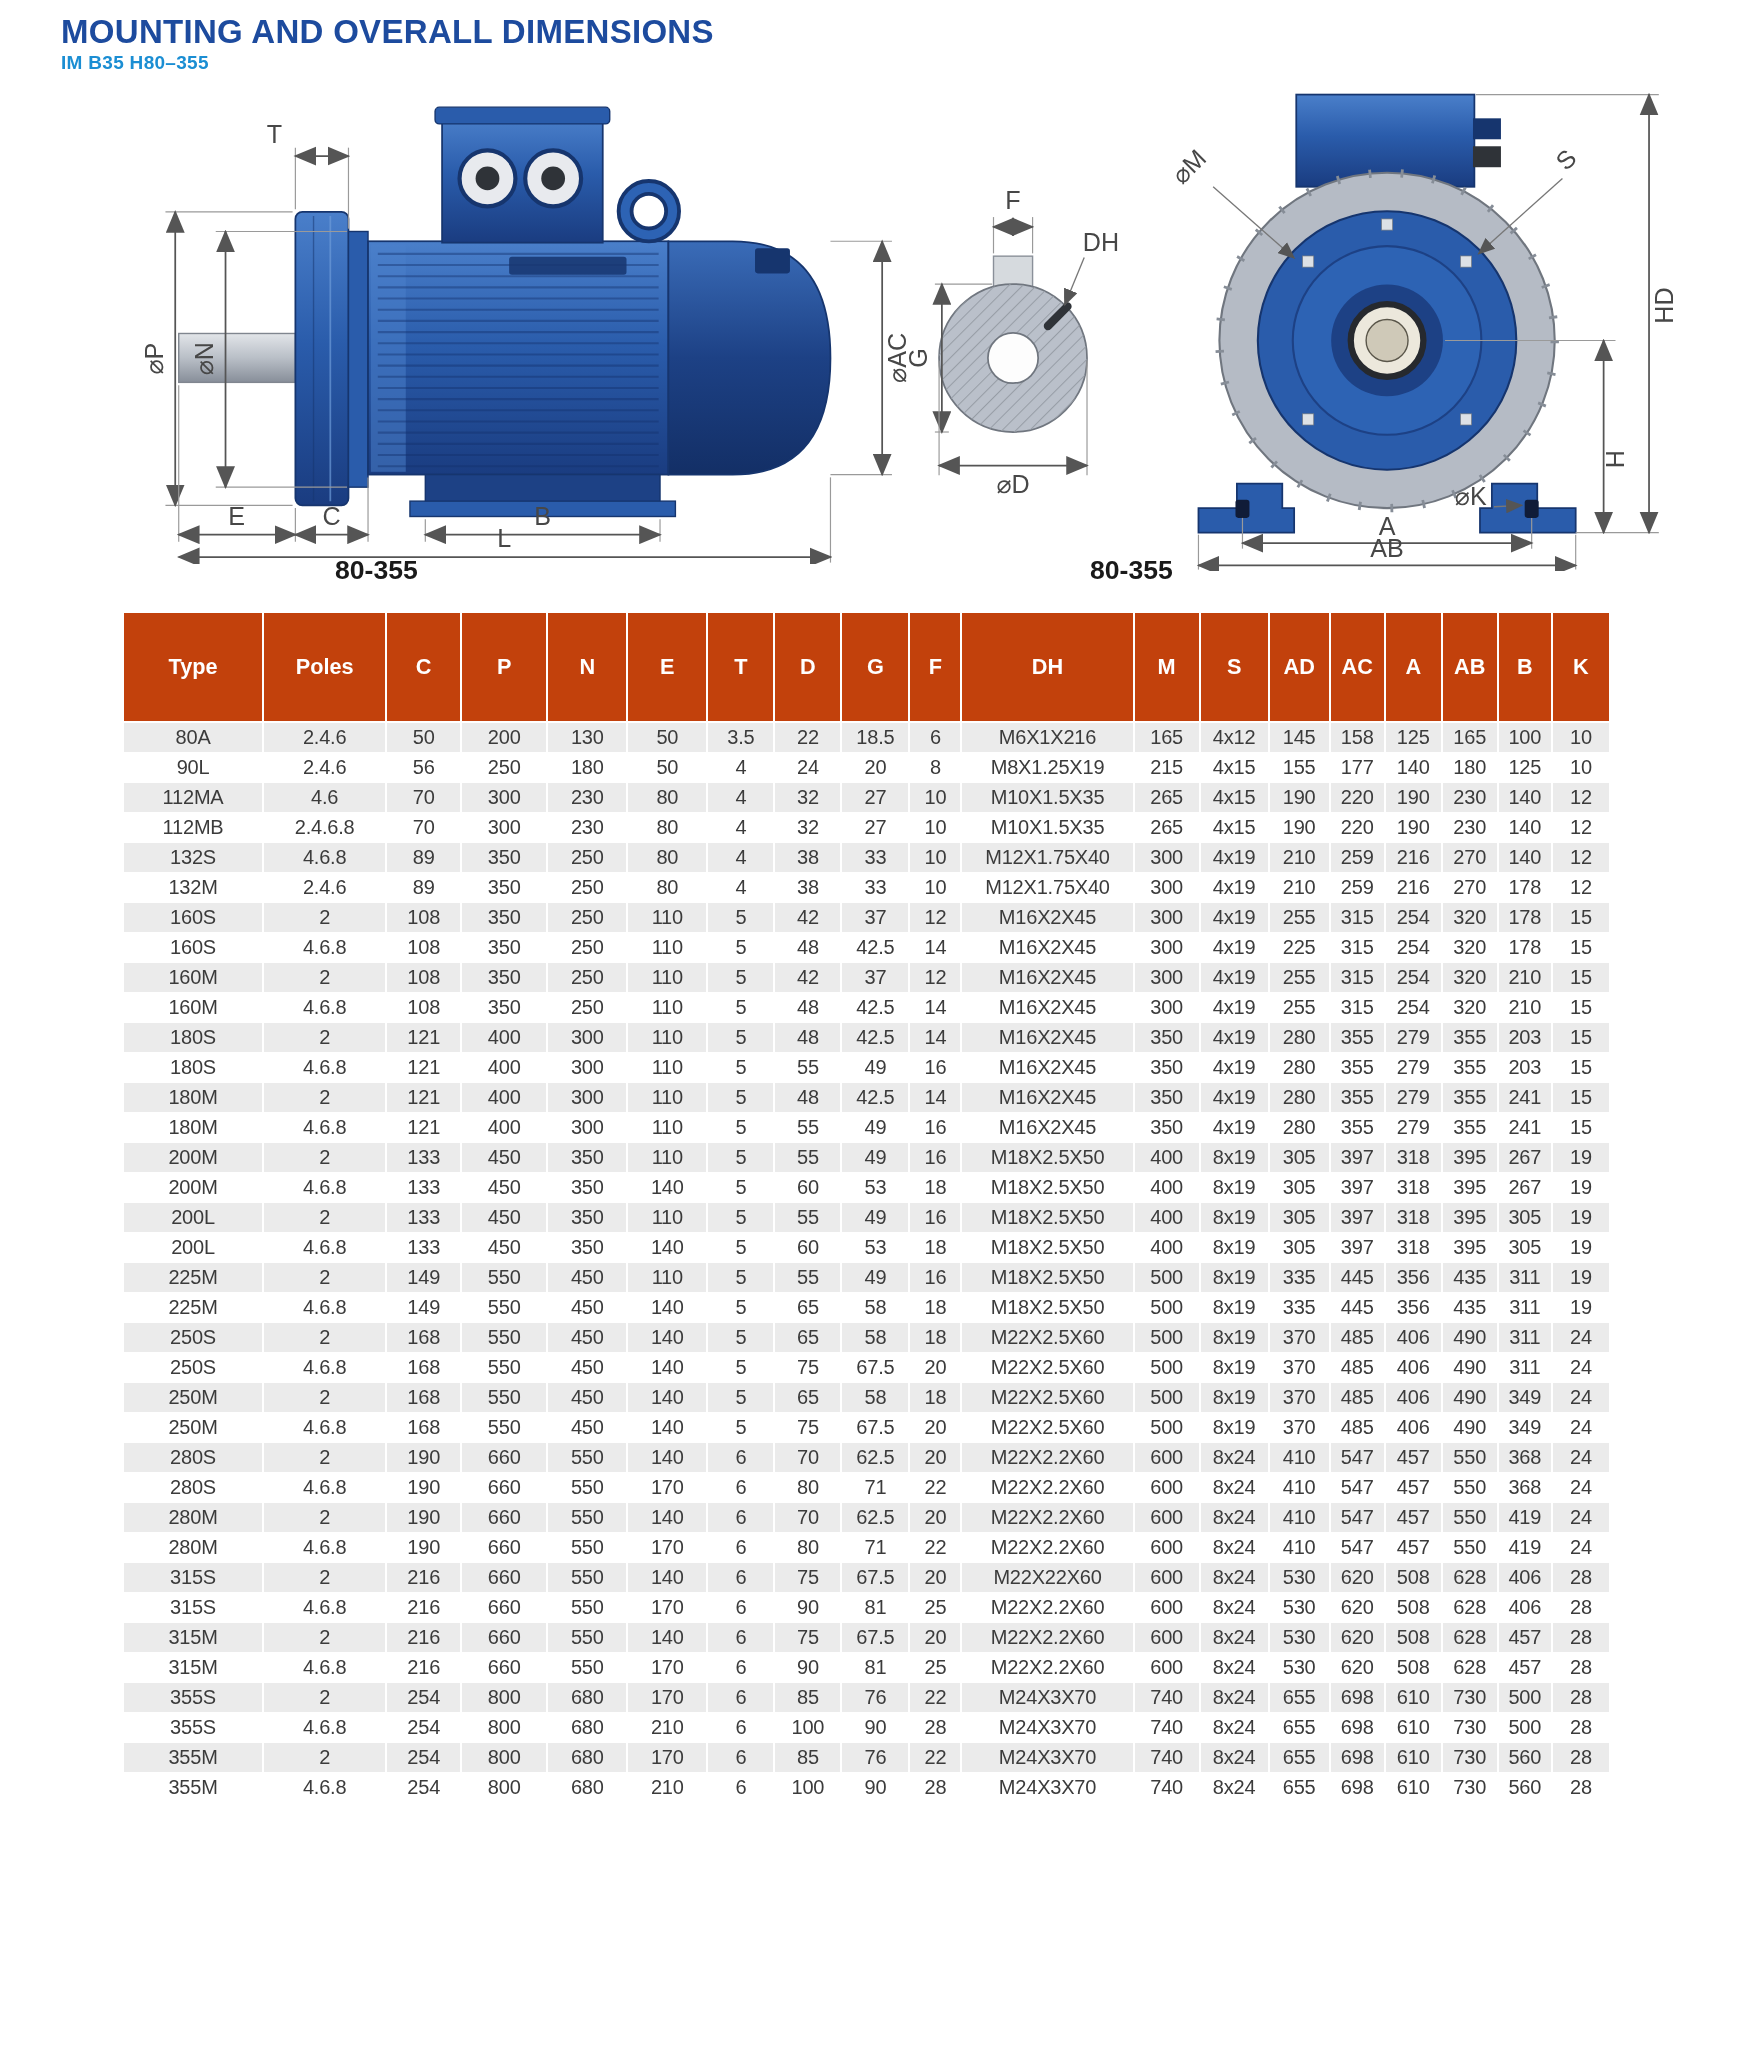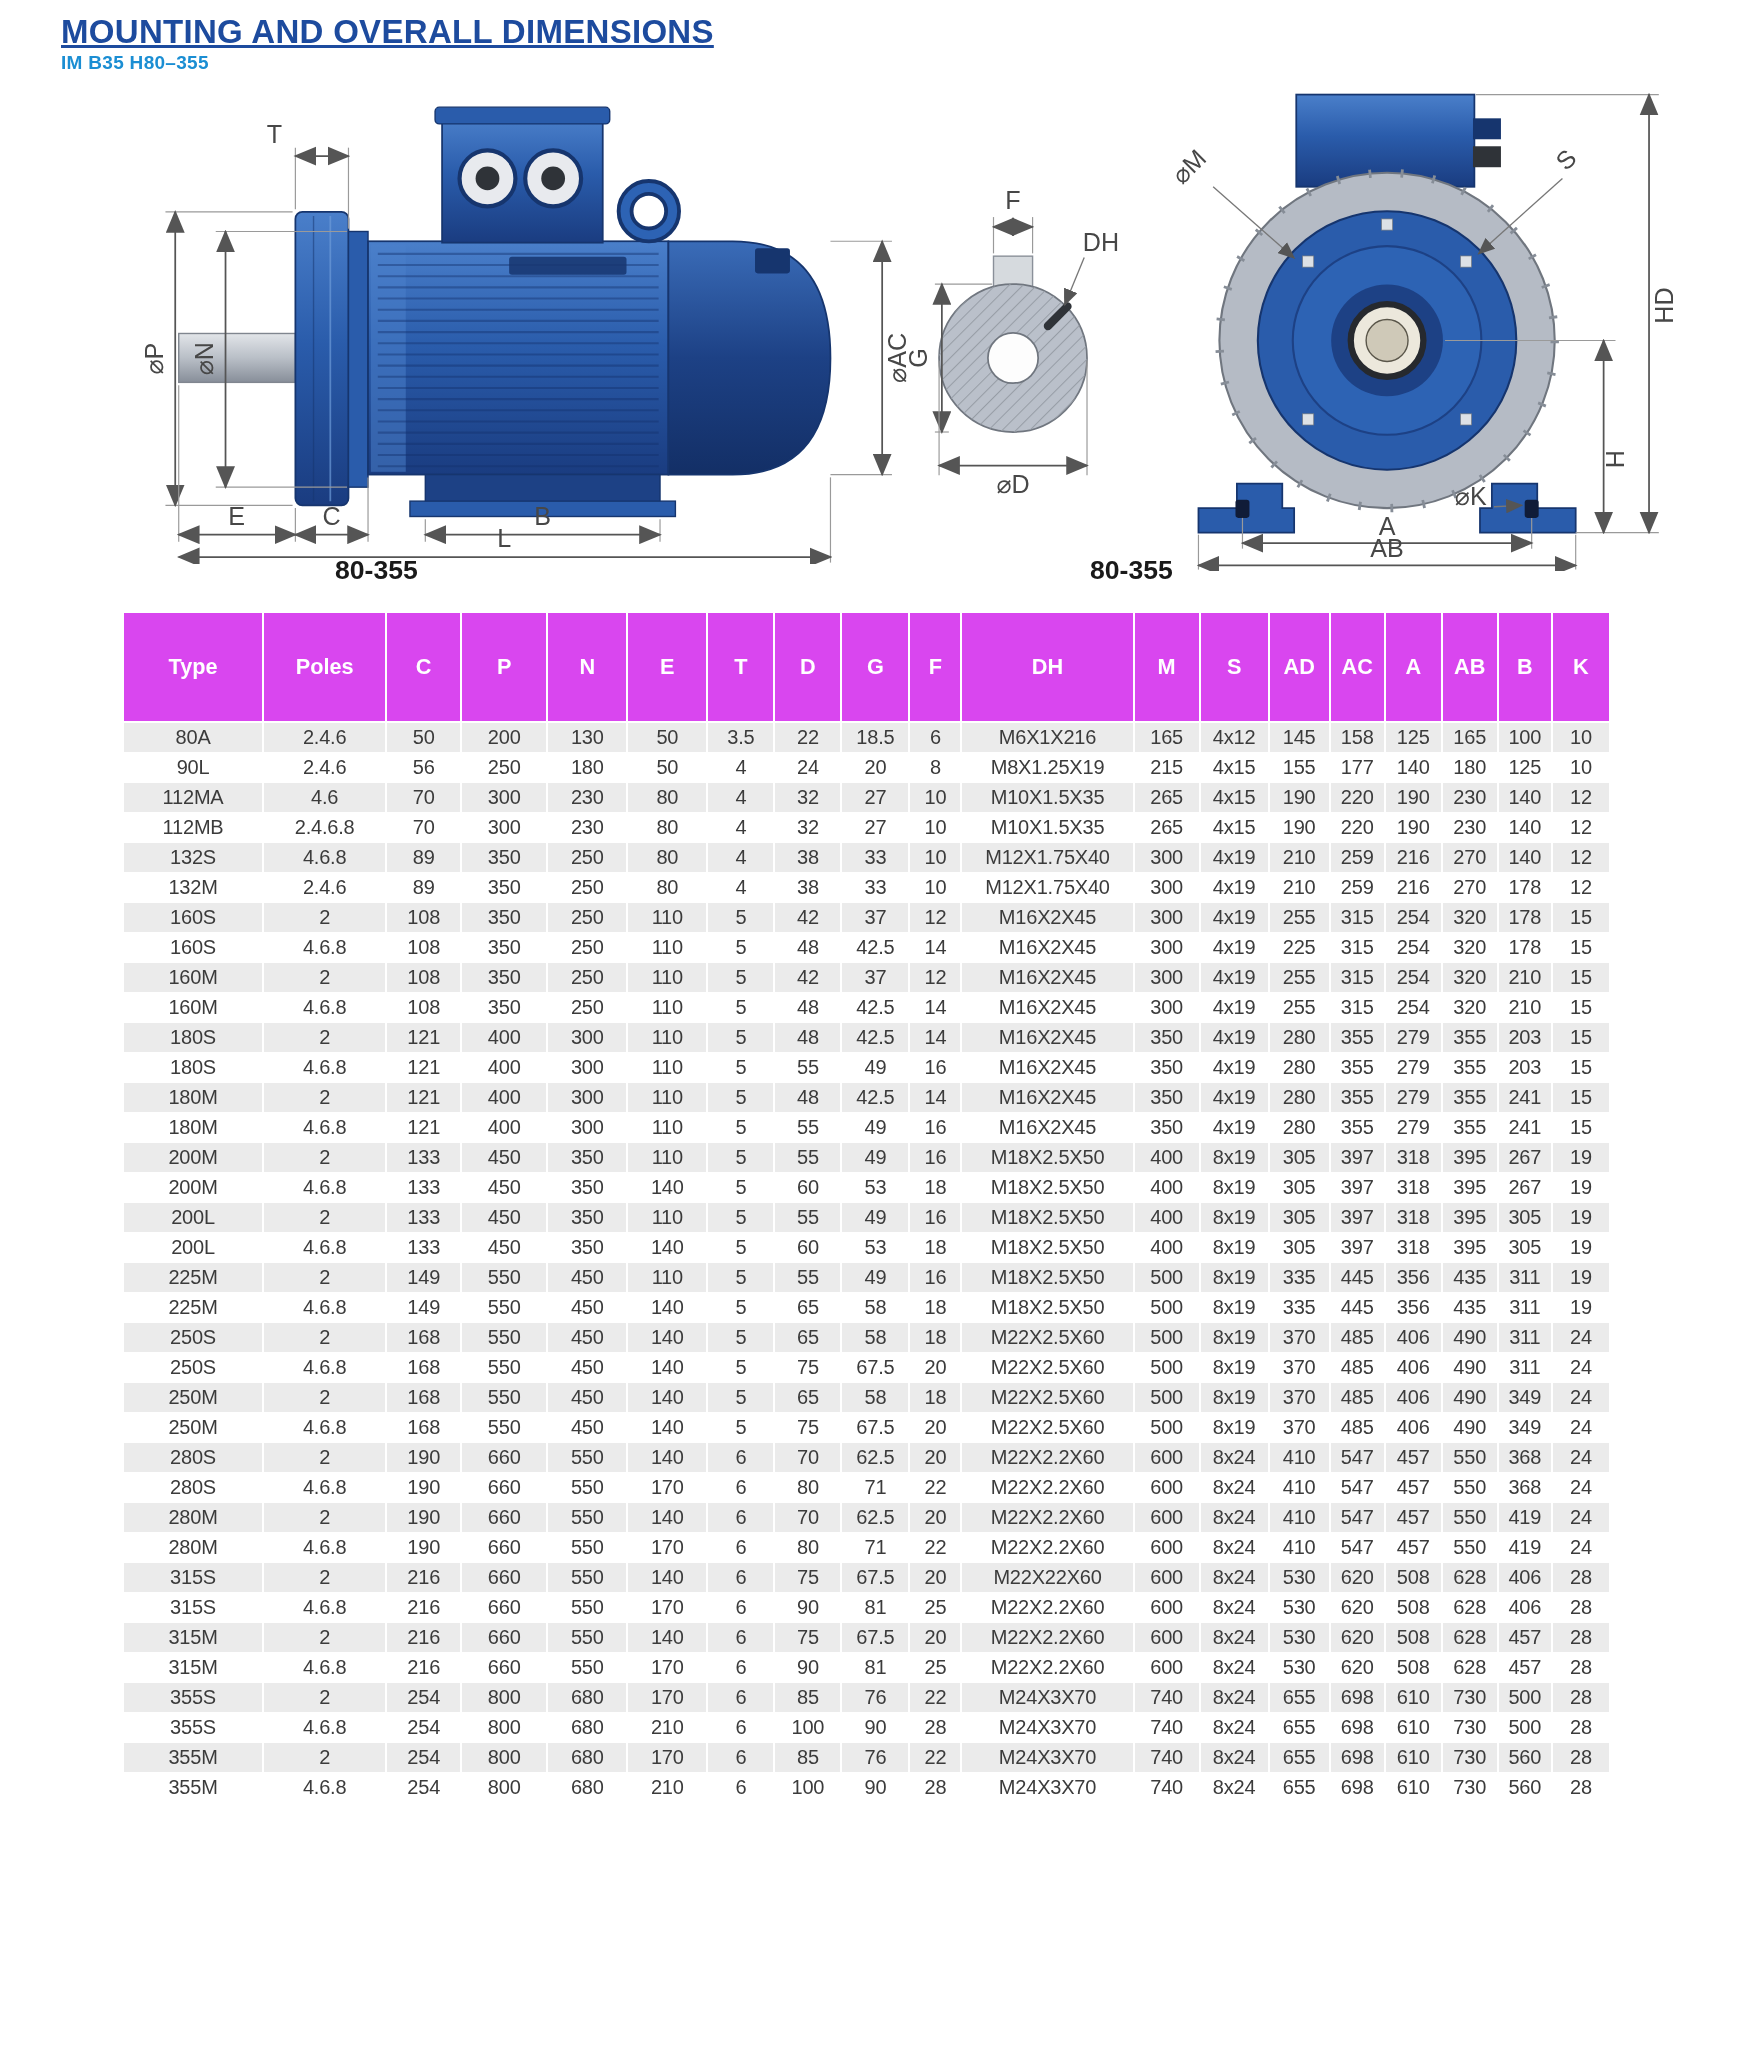--- a/index.html
+++ b/index.html
@@ -1,34 +1,34 @@
 <!DOCTYPE html>
 <html style="font-size:11.2px"><head>
 <meta charset="utf-8">
 <style>
   html,body{margin:0;padding:0;background:#fff;}
   .page{position:relative;width:1757px;height:2066px;background:#ffffff;overflow:hidden;
         font-family:"Liberation Sans",sans-serif;}
   .page-title{position:absolute;left:61px;top:12.6px;font-size:33px;font-weight:800;
-        color:#1d4b9e;letter-spacing:0.3px;white-space:nowrap;text-decoration:underline;}
+        color:#1d4b9e;letter-spacing:0.3px;white-space:nowrap;}
   .page-subtitle{position:absolute;left:61px;top:52px;font-size:19px;font-weight:800;
         color:#1b8ed3;letter-spacing:0.3px;white-space:nowrap;}
   .fig{position:absolute;}
   .fig-caption{position:absolute;font-size:26.6px;font-weight:700;color:#1a1a1a;
         text-align:left;}
   
   .dim{stroke:#555;stroke-width:2.5;fill:none;}
   .ext{stroke:#9a9a9a;stroke-width:1.7;fill:none;}
   .lead{stroke:#777;stroke-width:1.9;fill:none;}
   .dlab{font-family:"Liberation Sans",sans-serif;font-size:36px;fill:#474747;}
   .fins{stroke:#12306b;stroke-width:3;opacity:.42;fill:none;}
   
   .tbl-wrap{position:absolute;left:124px;top:613px;width:1485px;}
   table{border-collapse:collapse;table-layout:fixed;width:1485px;}
-  thead th{background:#d946ef;color:#fff;font-size:21.7px;font-weight:700;height:108px;
+  thead th{background:#c2410c;color:#fff;font-size:21.7px;font-weight:700;height:108px;
         text-align:center;vertical-align:middle;border-right:2.1px solid #fff;
         border-bottom:2.8px solid #fff;padding:0;}
   thead th:last-child{border-right:none;}
   tbody td{font-size:20px;color:#3b3b3b;text-align:center;vertical-align:middle;
         height:29px;padding:0;border-right:2.1px solid #fff;border-bottom:1.4px solid #fff;
         white-space:nowrap;letter-spacing:-0.2px;}
   tbody td:last-child{border-right:none;}
   tbody tr:nth-child(odd){background:#ebebeb;}
   tbody tr:nth-child(even){background:#ffffff;}
 </style>

